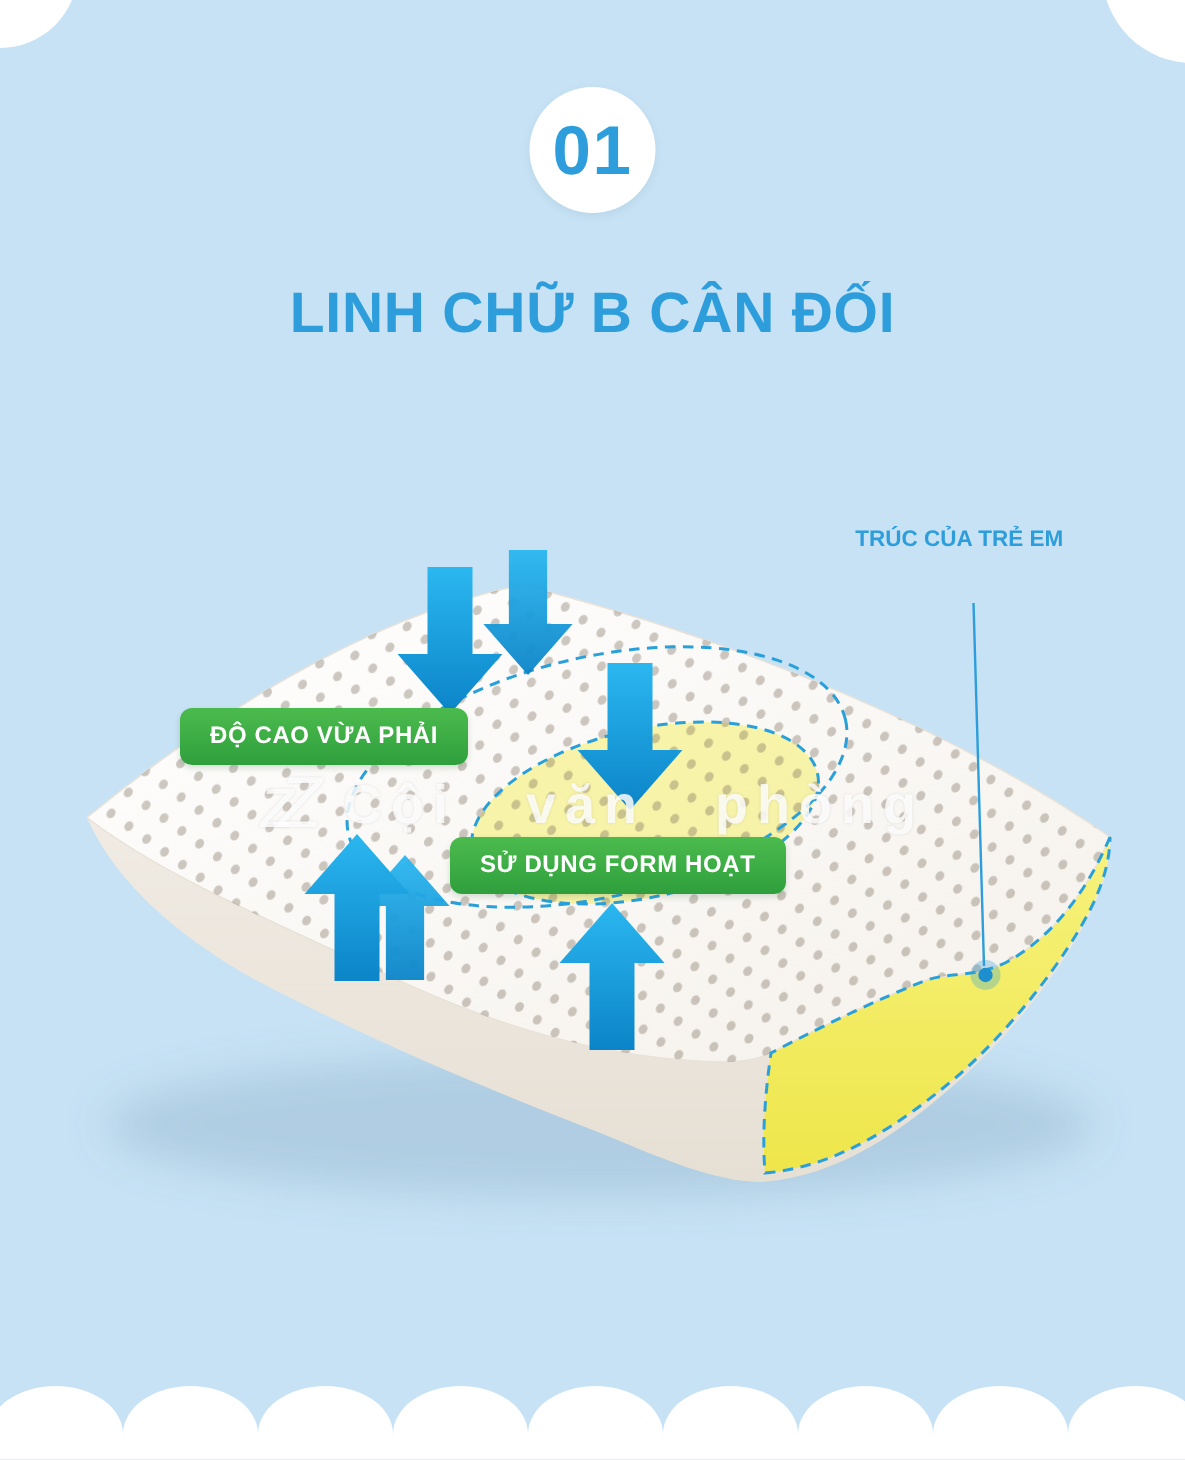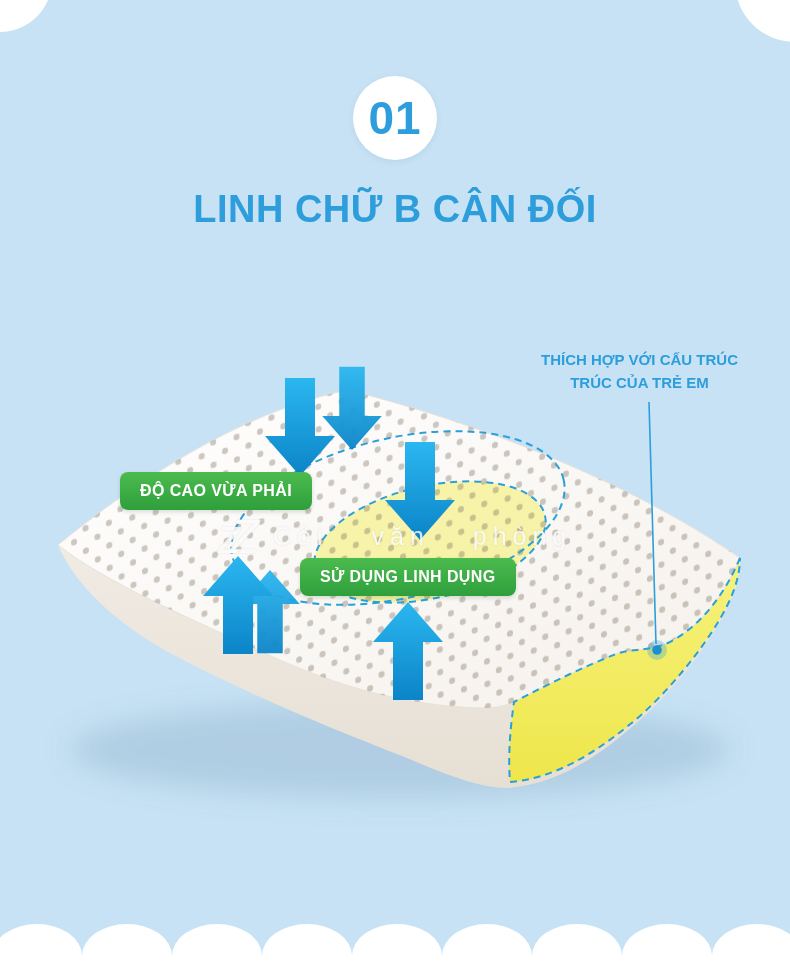--- a/index.html
+++ b/index.html
@@ -7,21 +7,21 @@
     position:relative;
     width:790px;height:973px;
     margin:0 auto;
     background:var(--page-bg,#C7E2F4);
     overflow:hidden;
     font-family:"Liberation Sans","DejaVu Sans",sans-serif;
   }
   svg{display:block;}
   .decor,.illustration{position:absolute;left:0;top:0;width:790px;height:973px;pointer-events:none;}
   .step-circle{
-    position:absolute;left:50%;top:76px;transform:translateX(-50%);
+    position:absolute;left:50%;top:58px;transform:translateX(-50%);
     width:84px;height:84px;border-radius:50%;background:#ffffff;
     display:flex;align-items:center;justify-content:center;
     box-shadow:0 2px 6px rgba(60,110,150,0.10);
   }
   .step-number{
     color:var(--title-blue,#2D9EDB);
     font-size:46px;font-weight:bold;letter-spacing:1px;
   }
   .page-title{
     position:absolute;left:0;top:188px;width:100%;
@@ -50,21 +50,21 @@
     display:flex;align-items:center;gap:16px;
     color:rgba(255,255,255,0.82);
     white-space:nowrap;pointer-events:none;
     text-shadow:0 0 2px rgba(150,150,150,0.25);
   }
   .watermark-logo{
     font-size:48px;font-weight:normal;font-style:italic;letter-spacing:-12px;
     padding-right:10px;
   }
   .watermark-text{
-    font-size:25px;letter-spacing:6px;word-spacing:30px;
+    font-size:36px;letter-spacing:6px;word-spacing:30px;font-weight:bold;
   }
 </style>
 </head>
 <body>
 
 <div class="page">
 
   <svg class="decor" viewBox="0 0 790 973" aria-hidden="true">
     <circle cx="0" cy="-20" r="52" fill="#ffffff"></circle>
     <circle cx="795" cy="-18" r="60" fill="#ffffff"></circle>
@@ -187,25 +187,24 @@
     <circle cx="657" cy="650" r="4.8" fill="#1E8FCE"></circle>
   </svg>
 
   <div class="step-circle">
     <span class="step-number">01</span>
   </div>
 
   <h1 class="page-title">LINH CHỮ B CÂN ĐỐI</h1>
 
   <div class="annotation">
-    <div>THÍCH HỢP VỚI CẤU TRÚC</div>
     <div>TRÚC CỦA TRẺ EM</div>
   </div>
 
   <div class="watermark">
     <span class="watermark-logo">zZ</span>
     <span class="watermark-text">Cội văn phòng</span>
   </div>
 
   <div class="badge badge-height">ĐỘ CAO VỪA PHẢI</div>
-  <div class="badge badge-usage">SỬ DỤNG LINH DỤNG</div>
+  <div class="badge badge-usage">SỬ DỤNG FORM HOẠT</div>
 
 </div>
 
 </body></html>

